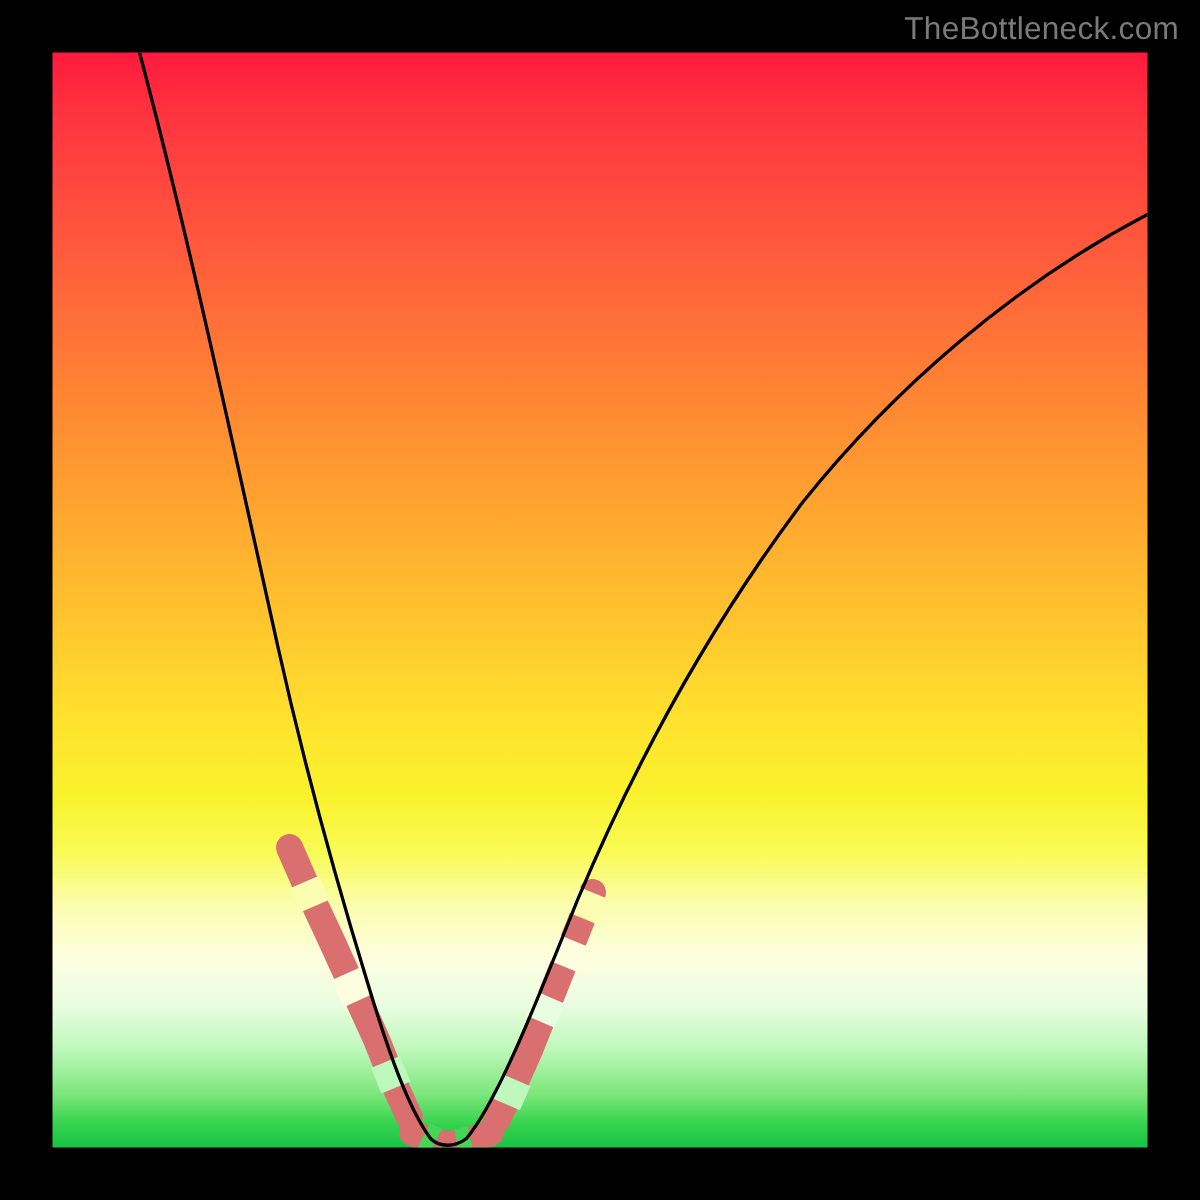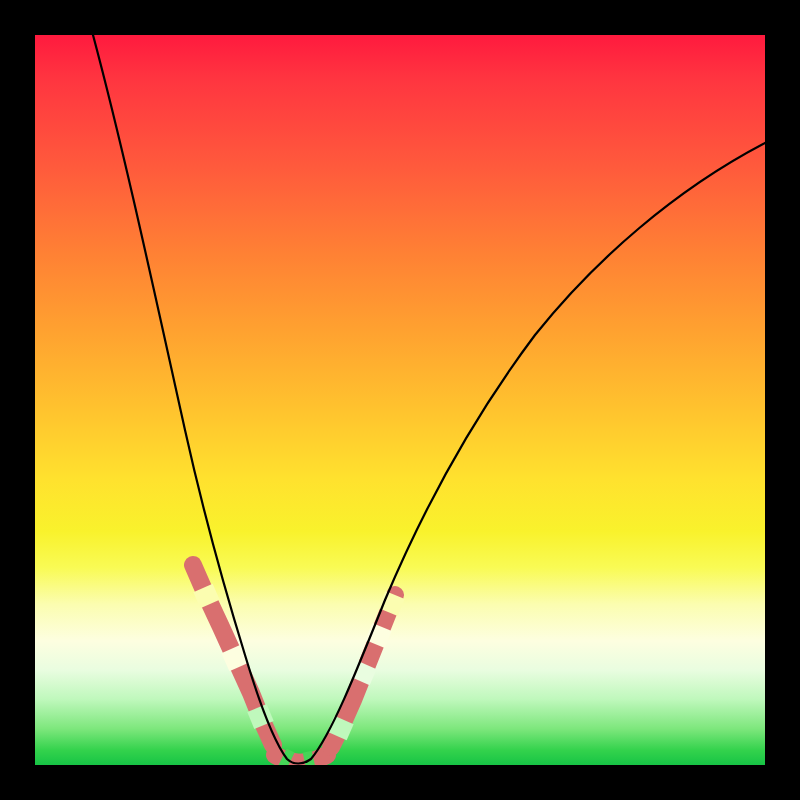--- a/index.html
+++ b/index.html
@@ -127,14 +127,15 @@
                C 225 670, 238 705, 252 724
                C 258 730, 268 730, 276 724
                C 296 700, 320 640, 350 565
                C 390 470, 440 380, 500 300
                C 560 225, 640 155, 730 108"></path>
 
     </svg>
 
   </div>
 
+  <div class="watermark">TheBottleneck.com</div>
 
 </div>
 
 </body></html>

